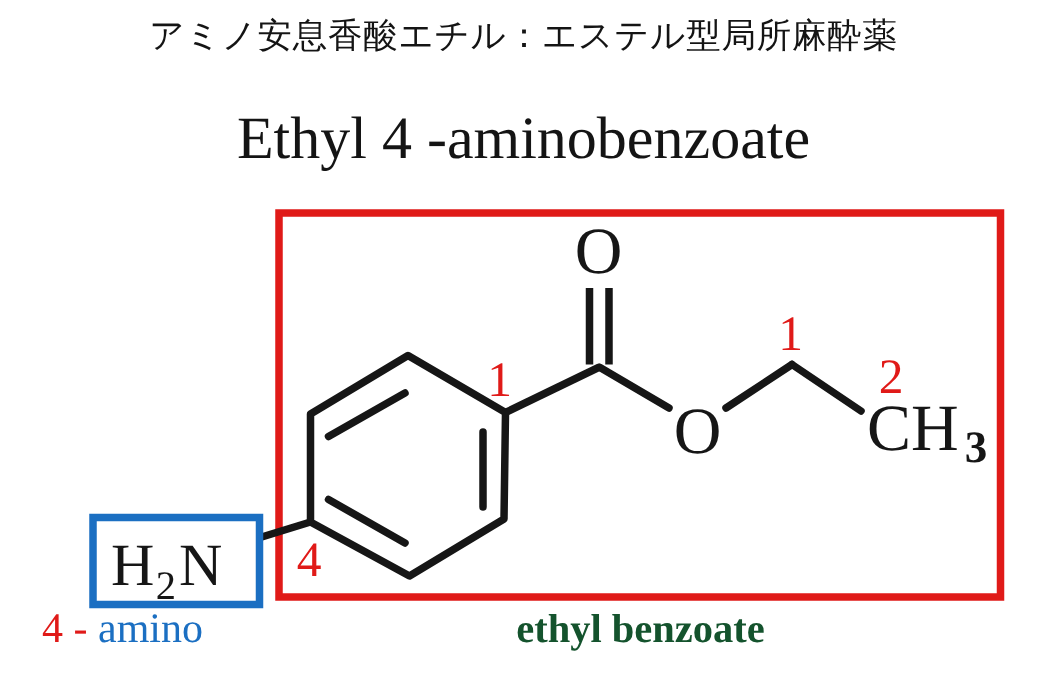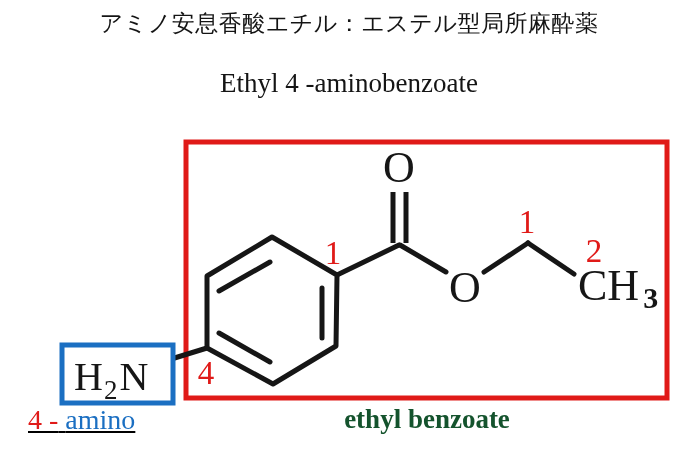--- a/index.html
+++ b/index.html
@@ -37,21 +37,21 @@
     color: #141414;
     white-space: nowrap;
   }
   .title-en {
     position: absolute;
     top: 68px;
     left: 0;
     width: 698px;
     text-align: center;
     font-family: "Liberation Serif", serif;
-    font-size: 27px;
+    font-size: 40px;
     color: #141414;
     white-space: nowrap;
   }
 
   
   #diagram {
     position: absolute;
     left: 0;
     top: 0;
     width: 698px;
@@ -73,21 +73,20 @@
   }
 
   
   .caption-amino {
     position: absolute;
     left: 28px;
     top: 404px;
     font-family: "Liberation Serif", serif;
     font-size: 28px;
     white-space: nowrap;
-    text-decoration: underline;
   }
   .caption-amino .num { color: #E01A18; }
   .caption-amino .word { color: #1B6FC2; }
 </style>
 </head>
 <body>
 
 <div id="stage">
 
   <div class="title-jp">アミノ安息香酸エチル：エステル型局所麻酔薬</div>

